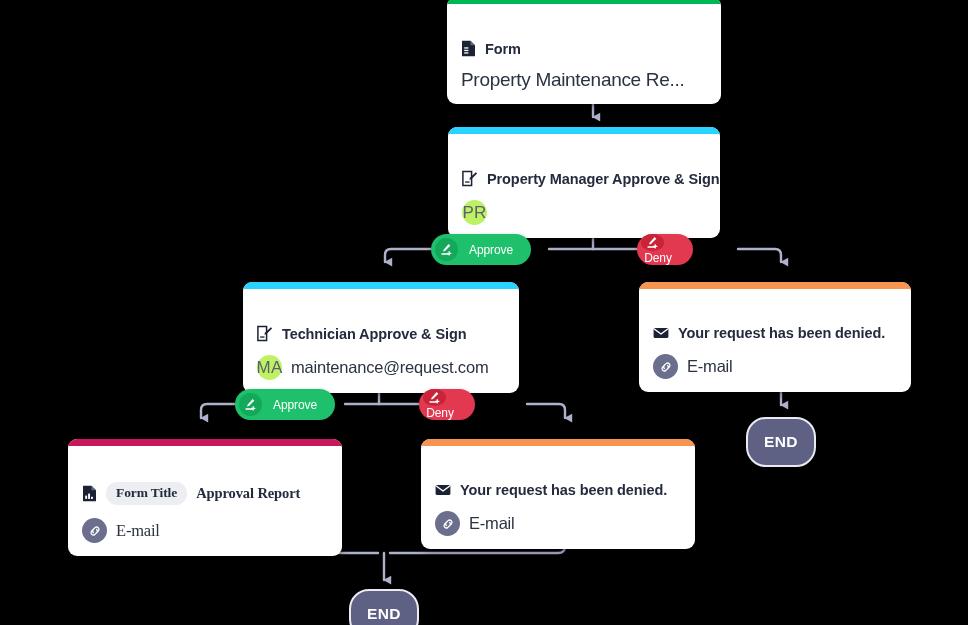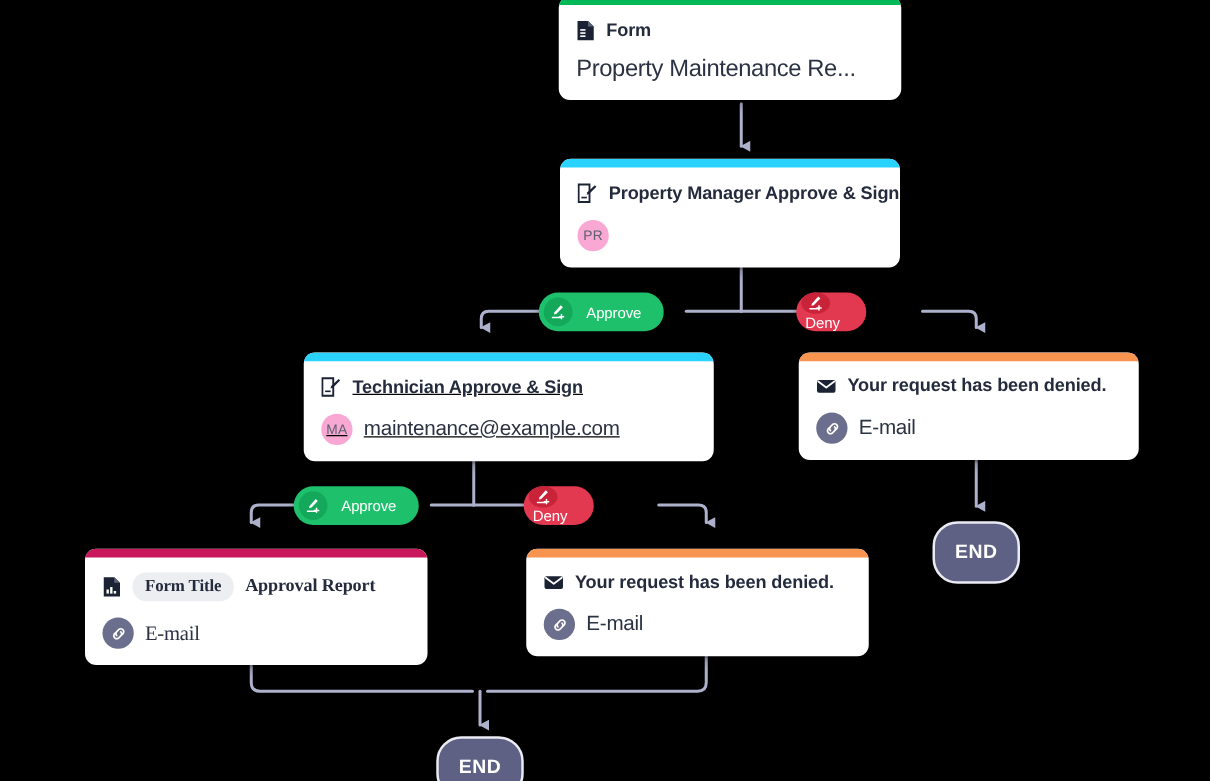--- a/index.html
+++ b/index.html
@@ -34,20 +34,21 @@
     border-radius: 9px;
     box-shadow: 0 3px 9px rgba(0,0,0,0.35), 0 1px 2px rgba(0,0,0,0.28);
     overflow: hidden;
   }
   .card-bar {
     height: 7px;
     width: 100%;
   }
   .card-body {
     padding: 12px 14px 13px 14px;
+    margin-top: 24px;
   }
   .card-title {
     display: flex;
     align-items: center;
     gap: 9px;
     font-size: 14.5px;
     font-weight: bold;
     color: #242b3d;
     letter-spacing: -0.1px;
     white-space: nowrap;
@@ -68,23 +69,23 @@
     color: #2b3242;
     letter-spacing: -0.3px;
     white-space: nowrap;
   }
 
   
   .avatar {
     flex: 0 0 auto;
     width: 25px; height: 25px;
     border-radius: 50%;
-    background: #f9a8d4;
+    background: #bef264;
     color: #5b6170;
-    font-size: 11px;
+    font-size: 17px;
     font-weight: normal;
     display: flex;
     align-items: center;
     justify-content: center;
     letter-spacing: 0.2px;
   }
 
   
   .linkbadge {
     flex: 0 0 auto;
@@ -250,34 +251,34 @@
     <span class="pill-ico">
       <svg width="13" height="13" viewBox="0 0 13 13">
         <path d="M8.6,1.1 L10.3,2.8 L5.0,8.1 L3.1,8.6 L3.6,6.7 Z" fill="#ffffff"></path>
         <path d="M2.0,11.0 L9.0,11.0" stroke="#ffffff" stroke-width="1.3" stroke-linecap="round"></path>
         <path d="M9.2,8.6 L9.2,12.0 M7.5,10.3 L10.9,10.3" stroke="#ffffff" stroke-width="1.2" stroke-linecap="round"></path>
       </svg>
     </span>
     <span class="pill-label">Deny</span>
   </div>
 
-  <div class="card" style="left:243px; top:282px; width:328px;text-decoration:underline;">
+  <div class="card" style="left:243px; top:282px; width:276px;">
     <div class="card-bar" style="background:#2ad2ff;"></div>
     <div class="card-body">
       <div class="card-title">
         <svg class="icn" width="16" height="17" viewBox="0 0 16 17">
           <path d="M0.9,1.6 H9.6 V15.6 H0.9 Z" fill="none" stroke="#1b2233" stroke-width="1.5"></path>
           <path d="M13.9,2.2 L15.1,3.4 L9.3,9.2 L7.4,9.7 L7.9,7.8 Z" fill="#1b2233"></path>
           <rect x="3.1" y="11.4" width="4.4" height="1.3" fill="#1b2233"></rect>
         </svg>
         <span>Technician Approve &amp; Sign</span>
       </div>
       <div class="card-sub">
         <span class="avatar">MA</span>
-        <span>maintenance@example.com</span>
+        <span>maintenance@request.com</span>
       </div>
     </div>
   </div>
 
   <div class="card" style="left:639px; top:282px; width:272px;">
     <div class="card-bar" style="background:#f79450;"></div>
     <div class="card-body">
       <div class="card-title">
         <svg class="icn" width="16" height="12" viewBox="0 0 16 12">
           <rect x="0.6" y="0.9" width="14.8" height="10.2" rx="1.6" fill="#1b2233"></rect>

